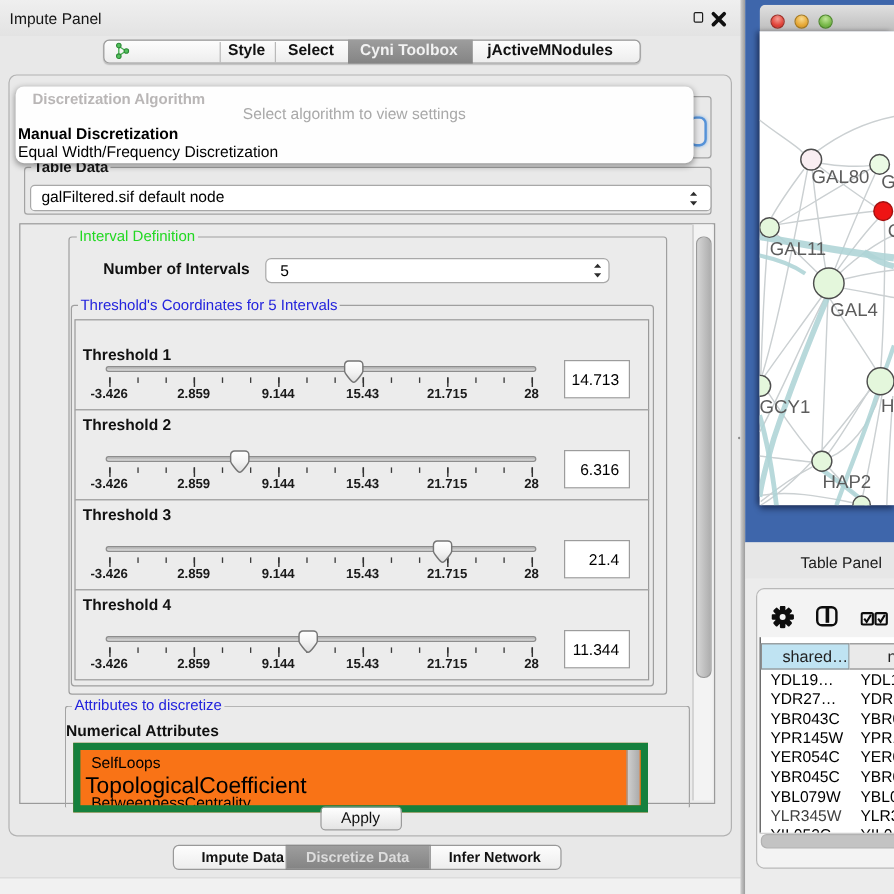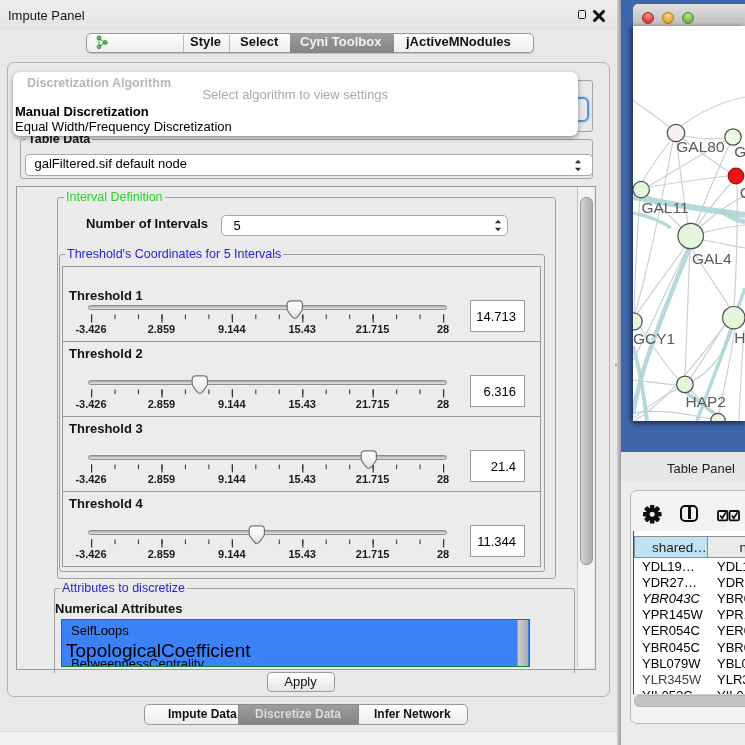--- a/index.html
+++ b/index.html
@@ -233,21 +233,21 @@
   <div class="abs" style="left:413.0px;top:548px;width:60px;text-align:center;font-size:11px;font-weight:bold;color:#1a1a1a;">28</div>
   <svg class="abs" style="left:247.7px;top:525px;" width="18" height="21" viewBox="0 0 18 21">
       <path d="M1.2 4.1 a3.3 3.3 0 0 1 3.3 -3.3 h8.6 a3.3 3.3 0 0 1 3.3 3.3 v5.2 c0 1.2 -5.5 9.2 -7.6 9.2 c-2.1 0 -7.6 -8 -7.6 -9.2 z" fill="url(#thg)" stroke="#757575" stroke-width="1.2"></path>
     </svg>
   <div class="abs" style="left:470px;top:525px;width:53px;height:30px;background:#fff;border:1px solid #9c9c9c;"></div>
   <div class="abs" style="left:470px;top:534px;width:46px;text-align:right;font-size:13px;color:#000;">11.344</div>
 
   <div class="group" style="left:54px;top:588px;width:519px;height:84px;border-bottom:none;border-radius:3px 3px 0 0;"></div>
   <div class="abs" style="left:60px;top:582px;font-size:12.5px;color:#2323dd;background:#ebebeb;padding:0 2px;line-height:12px;">Attributes to discretize</div>
   <div class="abs b13" style="left:55px;top:601px;">Numerical Attributes</div>
-  <div class="abs" style="left:61px;top:619px;width:467px;height:46px;background:#3b82f6;border:1px solid #15803d;overflow:hidden;">
+  <div class="abs" style="left:61px;top:619px;width:467px;height:46px;background:#f97316;border:6px solid #15803d;overflow:hidden;">
     <div style="position:absolute;left:9px;top:3px;font-size:13px;">SelfLoops</div>
     <div style="position:absolute;left:4px;top:19.5px;font-size:19px;">TopologicalCoefficient</div>
     <div style="position:absolute;left:9px;top:36px;font-size:13px;">BetweennessCentrality</div>
     <div style="position:absolute;right:1px;top:0px;width:10px;height:46px;background:linear-gradient(90deg,#cfcfcf,#ababab);border-left:1px solid #9a9a9a;"></div>
   </div>
 
   <div class="abs" style="left:266.5px;top:671.5px;width:66px;height:18px;background:linear-gradient(#ffffff,#e4e4e4);border:1px solid #9b9b9b;border-radius:4px;text-align:center;font-size:13px;color:#111;line-height:18px;">Apply</div>
 
   <div class="abs" style="left:143.5px;top:703.5px;width:322px;height:19px;background:linear-gradient(#fdfdfd,#ededed);border:1px solid #999;border-radius:5px;"></div>
   <div class="abs" style="left:238px;top:703.5px;width:119px;height:19px;background:linear-gradient(#9d9d9d,#848484);border:1px solid #8a8a8a;"></div>
@@ -359,21 +359,21 @@
 
   <div class="abs" style="left:633px;top:531px;width:112px;height:162.5px;background:#fff;border-left:1px solid #4a4a4a;"></div>
   <div class="abs" style="left:633.5px;top:535.5px;width:74px;height:22.5px;background:#bfe3f2;border:1px solid #8e8e8e;box-sizing:border-box;"></div>
   <div class="abs" style="left:707.5px;top:535.5px;width:38px;height:22.5px;background:#eaeaea;border-top:1px solid #8e8e8e;border-bottom:1px solid #8e8e8e;box-sizing:border-box;"></div>
   <div class="abs" style="left:652px;top:540px;font-size:13.5px;color:#222;">shared…</div>
   <div class="abs" style="left:739.5px;top:540px;font-size:13.5px;color:#222;">na</div>
   <div class="abs" style="left:642px;top:558.5px;font-size:13px;color:#000;">YDL19…</div>
   <div class="abs" style="left:717px;top:558.5px;font-size:13px;color:#000;">YDL1</div>
   <div class="abs" style="left:642px;top:574.7px;font-size:13px;color:#000;">YDR27…</div>
   <div class="abs" style="left:717px;top:574.7px;font-size:13px;color:#000;">YDR2</div>
-  <div class="abs" style="left:642px;top:590.9px;font-size:13px;color:#000;font-style:italic;">YBR043C</div>
+  <div class="abs" style="left:642px;top:590.9px;font-size:13px;color:#000;">YBR043C</div>
   <div class="abs" style="left:717px;top:590.9px;font-size:13px;color:#000;">YBR0</div>
   <div class="abs" style="left:642px;top:607.1px;font-size:13px;color:#000;">YPR145W</div>
   <div class="abs" style="left:717px;top:607.1px;font-size:13px;color:#000;">YPR1</div>
   <div class="abs" style="left:642px;top:623.3px;font-size:13px;color:#000;">YER054C</div>
   <div class="abs" style="left:717px;top:623.3px;font-size:13px;color:#000;">YER0</div>
   <div class="abs" style="left:642px;top:639.5px;font-size:13px;color:#000;">YBR045C</div>
   <div class="abs" style="left:717px;top:639.5px;font-size:13px;color:#000;">YBR0</div>
   <div class="abs" style="left:642px;top:655.7px;font-size:13px;color:#000;">YBL079W</div>
   <div class="abs" style="left:717px;top:655.7px;font-size:13px;color:#000;">YBL0</div>
   <div class="abs" style="left:642px;top:671.9px;font-size:13px;color:#404040;">YLR345W</div>

